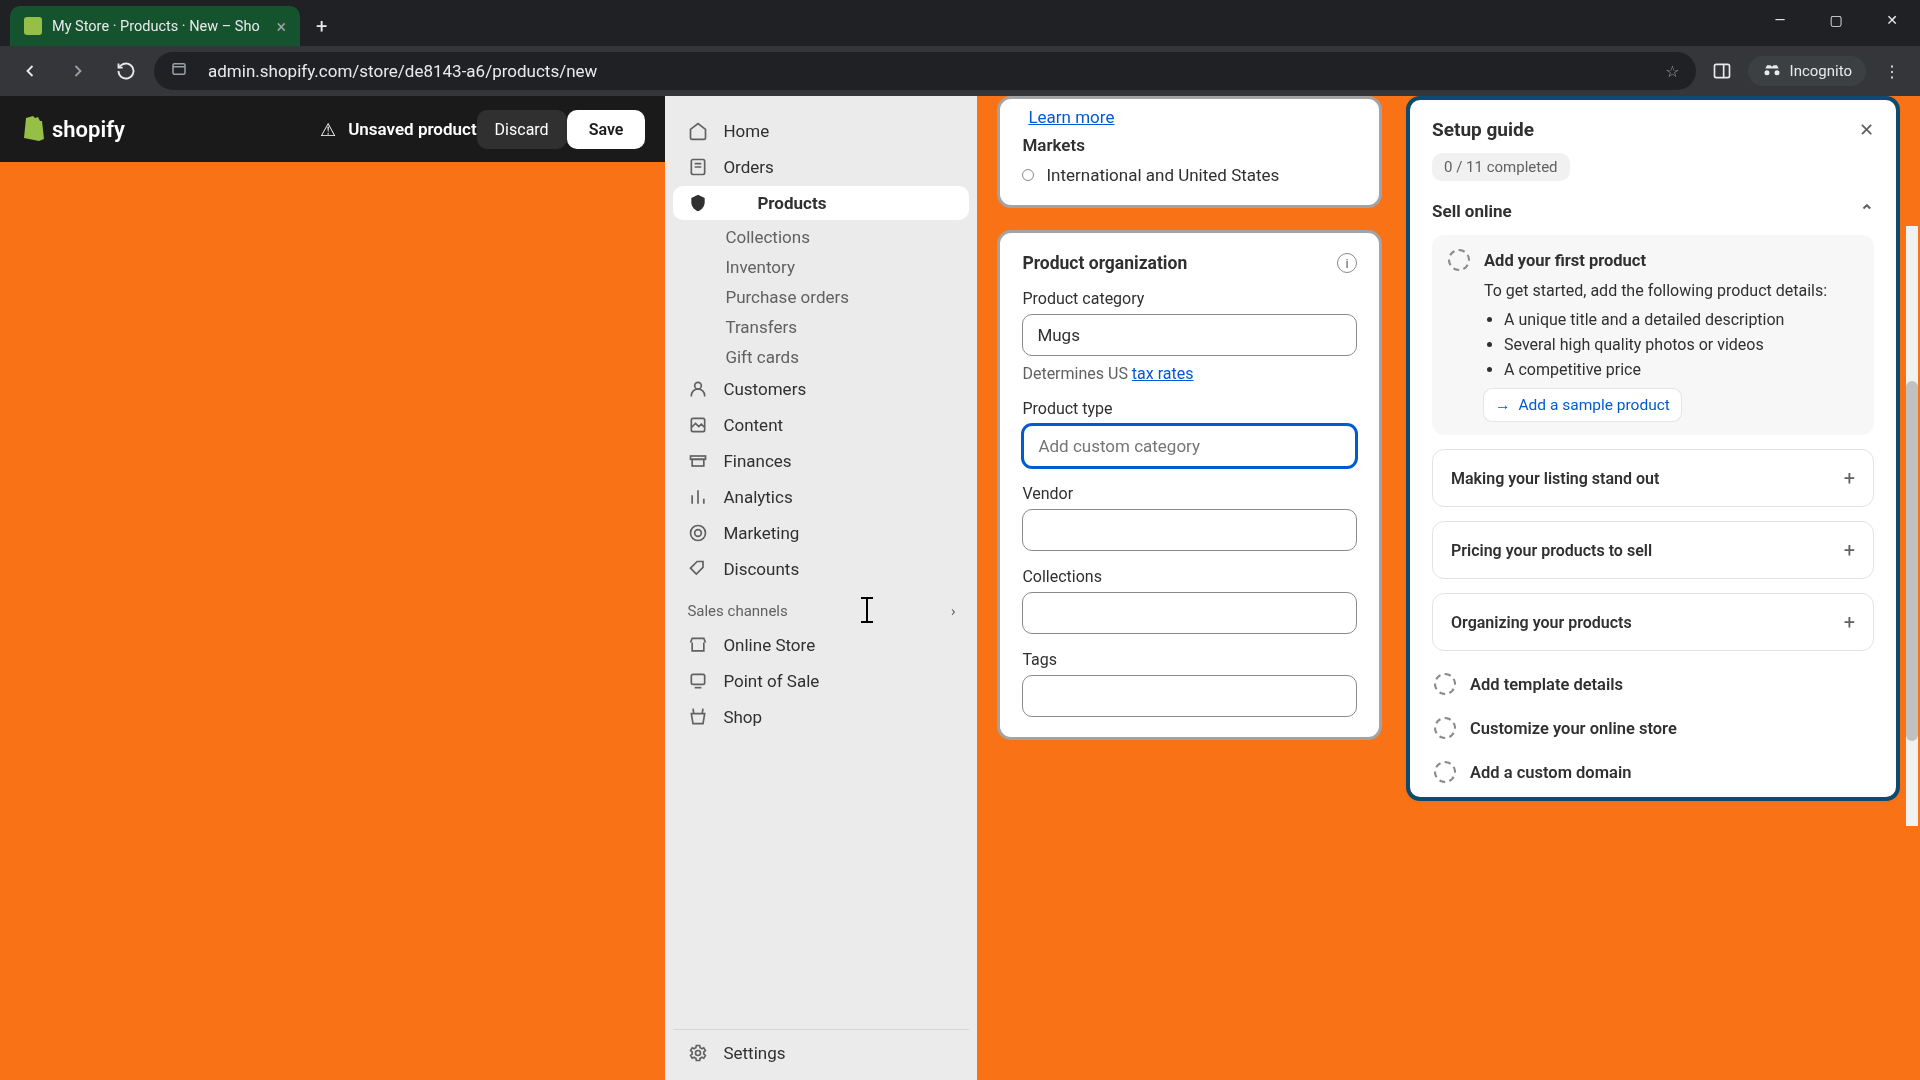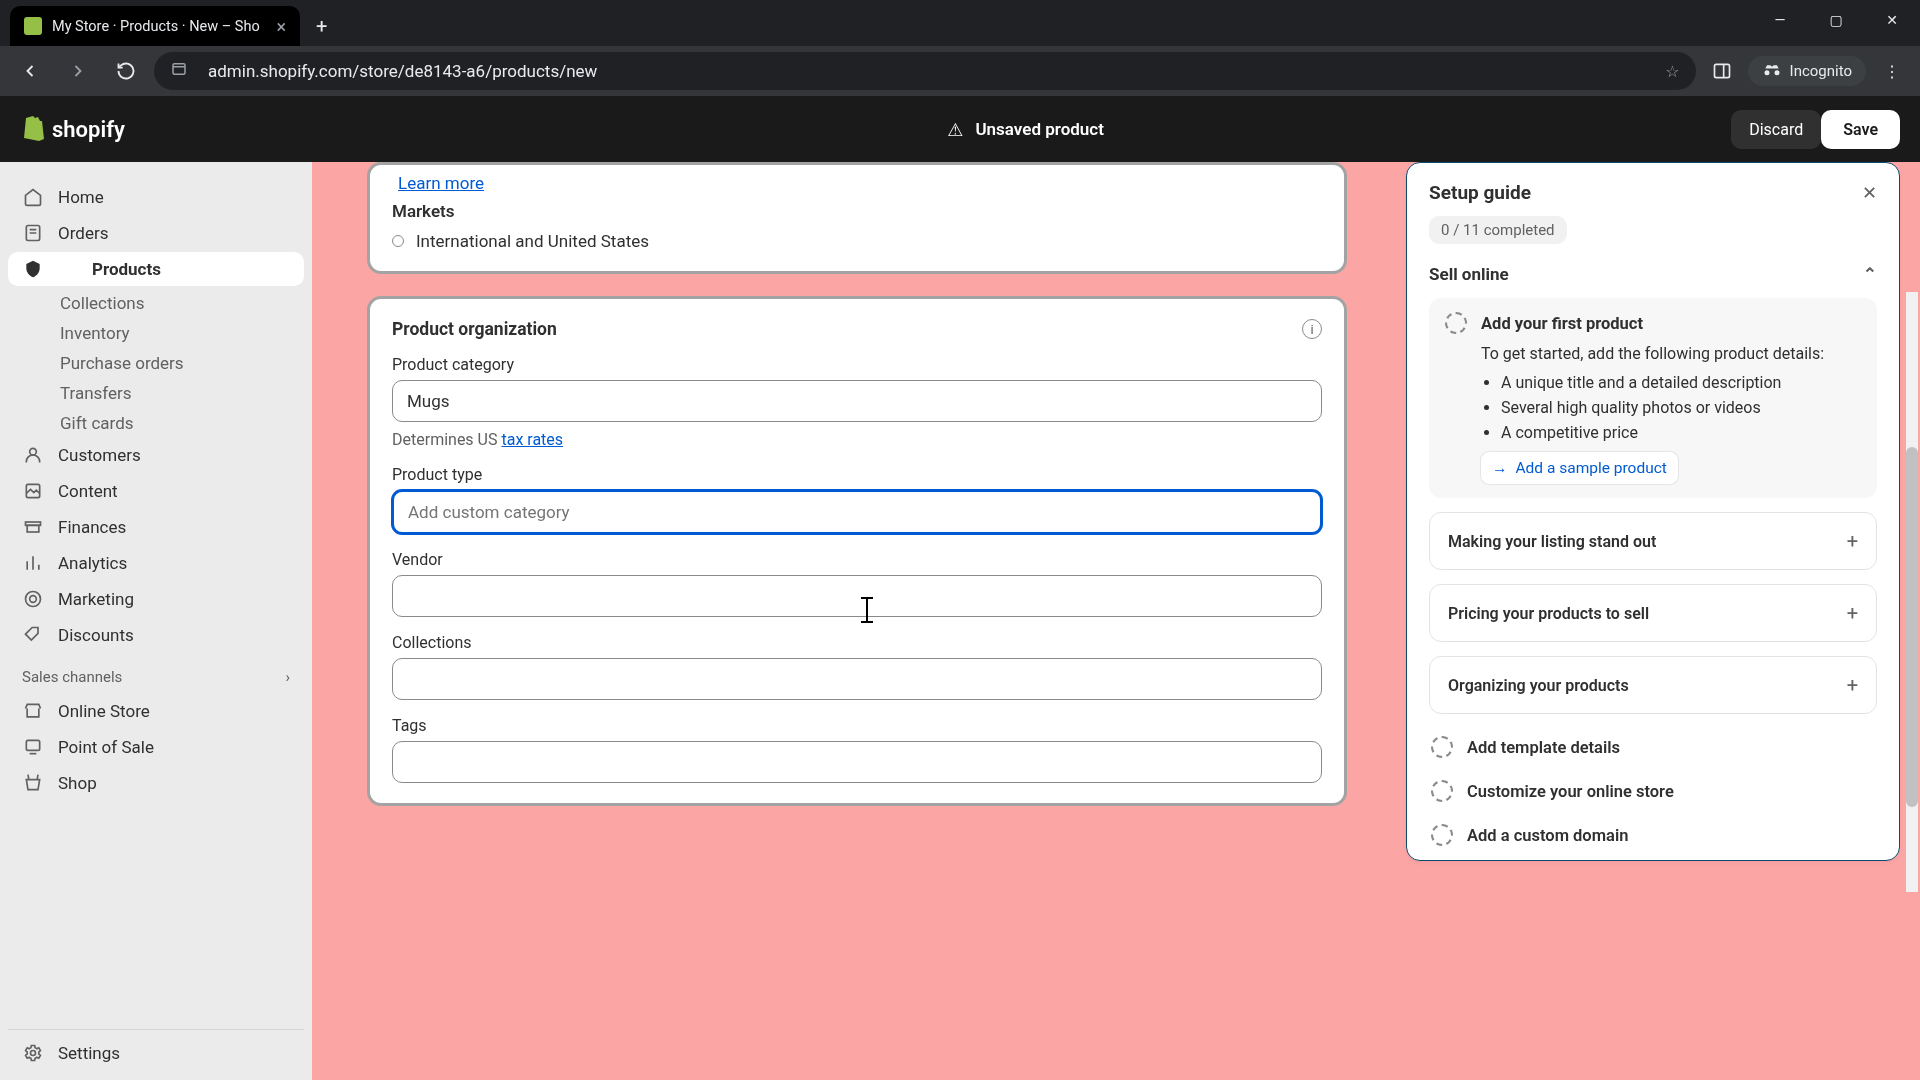--- a/index.html
+++ b/index.html
@@ -1,39 +1,39 @@
 <!DOCTYPE html>
 <html><head>
 <meta charset="utf-8">
 <style>
   * { box-sizing: border-box; margin: 0; padding: 0; font-family: -apple-system, BlinkMacSystemFont, "Segoe UI", Roboto, sans-serif; }
   body { width: 1920px; height: 1080px; overflow: hidden; background: #202124; }
   
   
   .browser-chrome { background: #202124; }
   .tab-bar { height: 46px; display: flex; align-items: flex-end; padding-left: 10px; }
-  .tab { background: #000000; color: #e8eaed; display: flex; align-items: center; height: 40px; padding: 0 14px; border-radius: 10px 10px 0 0; font-size: 14px; gap: 10px; width: 290px; }
+  .tab { background: #14532d; color: #e8eaed; display: flex; align-items: center; height: 40px; padding: 0 14px; border-radius: 10px 10px 0 0; font-size: 14px; gap: 10px; width: 290px; }
   .tab-favicon { width: 18px; height: 18px; background: #95bf47; border-radius: 3px; }
   .tab-title { flex: 1; white-space: nowrap; overflow: hidden; text-overflow: ellipsis; font-size: 14.5px; }
   .tab-close { color: #9aa0a6; font-size: 18px; cursor: pointer; }
   .new-tab { color: #e8eaed; font-size: 20px; padding: 0 16px; height: 40px; display:flex; align-items:center; }
   .window-controls { position: absolute; top: 0; right: 0; display: flex; height: 40px; align-items: center; }
   .window-btn { width: 56px; height: 40px; display:flex; align-items:center; justify-content:center; color:#e8eaed; font-size:14px; }
   
   .addr-bar { background: #35363a; height: 50px; display: flex; align-items: center; padding: 0 10px; gap: 8px; }
   .nav-btn { width: 40px; height: 40px; display:flex; align-items:center; justify-content:center; border-radius: 50%; color:#9aa0a6; }
   .nav-btn.enabled { color: #e8eaed; }
   .url-box { flex: 1; background: #202124; border-radius: 30px; height: 38px; display:flex; align-items:center; padding: 0 16px; gap: 20px; color:#e8eaed; font-size: 17px; }
   .url-icon { color: #9aa0a6; font-size: 16px; }
   .url-text { flex:1; }
   .chrome-icon { width: 36px; height: 36px; display:flex; align-items:center; justify-content:center; color:#e8eaed; border-radius: 20px; }
   .incognito-pill { background:#3c4043; color:#e8eaed; display:flex; align-items:center; gap:8px; padding: 6px 14px; border-radius: 30px; font-size:15px; }
 
   
-  .app { background: #fca5a5; height: calc(1080px - 96px); display:flex; flex-direction:column; }
+  .app { background: #f97316; height: calc(1080px - 96px); display:flex; }
   .topbar { background: #1a1a1a; color: #fff; height: 66px; display:flex; align-items:center; padding: 0 20px; }
   .logo { display:flex; align-items:center; gap: 6px; font-weight: 600; font-size: 22px; width: 300px; }
   .logo-mark { width: 26px; height: 26px; }
   .topbar-center { flex:1; display:flex; align-items:center; justify-content:center; gap: 12px; font-size: 17px; }
   .warn-icon { font-size: 18px; }
   .topbar-right { display:flex; }
   .btn-discard { background: #303030; color:#fff; border:none; padding: 10px 18px; border-radius: 10px; font-size: 16px; cursor:pointer; }
   .btn-save { background: #fff; color:#1a1a1a; border:none; padding: 10px 22px; border-radius: 10px; font-size: 16px; font-weight:600; cursor:pointer; }
 
   .body-row { flex:1; display:flex; overflow:hidden; }
@@ -62,21 +62,21 @@
   .field-label { font-size:16px; color:#303030; margin-top: 16px; margin-bottom: 6px; }
   .text-input { width:100%; border:1px solid #8a8a8a; border-radius: 10px; padding: 10px 14px; font-size:17px; color:#303030; outline:none; }
   .text-input.focused { border:2px solid #005bd3; box-shadow: 0 0 0 1px #005bd3; }
   .subtext { font-size:16px; color:#616161; margin-top:8px; }
   .subtext a { color:#005bd3; text-decoration: underline; cursor:pointer; }
   .select-wrap { position:relative; }
   .select-arrows { position:absolute; right:14px; top:50%; transform:translateY(-50%); color:#616161; font-size:13px; line-height:10px; }
 
   
   .right-panel { width: 494px; position:relative; }
-  .guide-card { background:#fff; border:1px solid #0c4a6e; border-radius: 14px; padding: 18px 22px 14px 22px; margin-bottom: 18px; box-shadow: 0 2px 4px rgba(0,0,0,0.04); }
+  .guide-card { background:#fff; border:4px solid #0c4a6e; border-radius: 14px; padding: 18px 22px 14px 22px; margin-bottom: 18px; box-shadow: 0 2px 4px rgba(0,0,0,0.04); }
   .guide-head { display:flex; justify-content:space-between; align-items:center; }
   .guide-title { font-weight:700; font-size:19px; color:#303030; }
   .close-x { color:#616161; font-size:18px; cursor:pointer; }
   .progress-pill { display:inline-block; background:#f1f1f1; color:#616161; padding: 5px 12px; border-radius: 10px; font-size:15px; margin-top:12px; }
   .guide-section { margin-top: 20px; }
   .guide-sec-head { display:flex; justify-content:space-between; align-items:center; font-weight:700; font-size:17px; color:#303030; cursor:pointer; }
   .chev { color:#616161; }
   .task { background:#f7f7f7; border-radius: 12px; padding: 14px 16px; margin-top: 14px; }
   .task-head { display:flex; align-items:center; gap: 14px; }
   .task-circle { width:22px; height:22px; border:2px dashed #8a8a8a; border-radius:50%; flex-shrink:0; }

